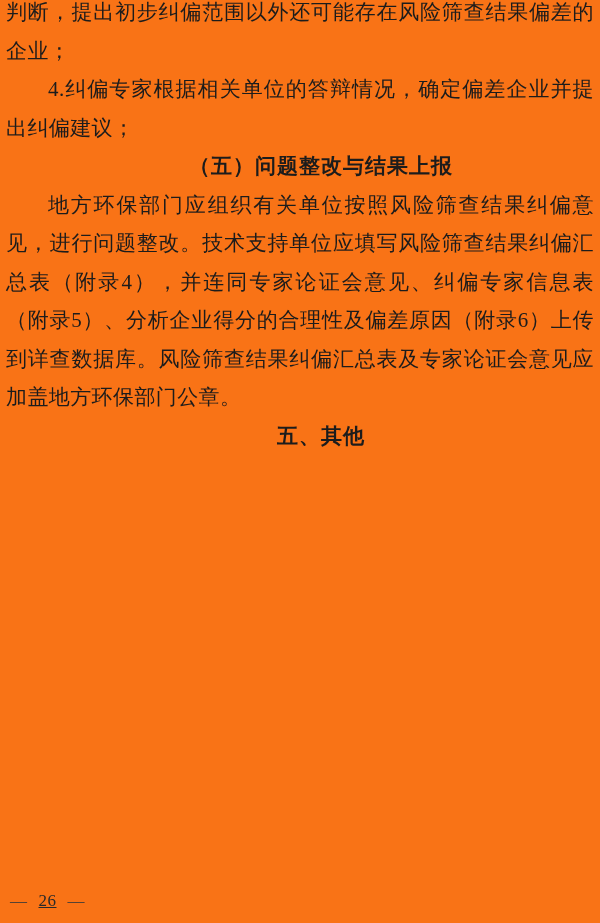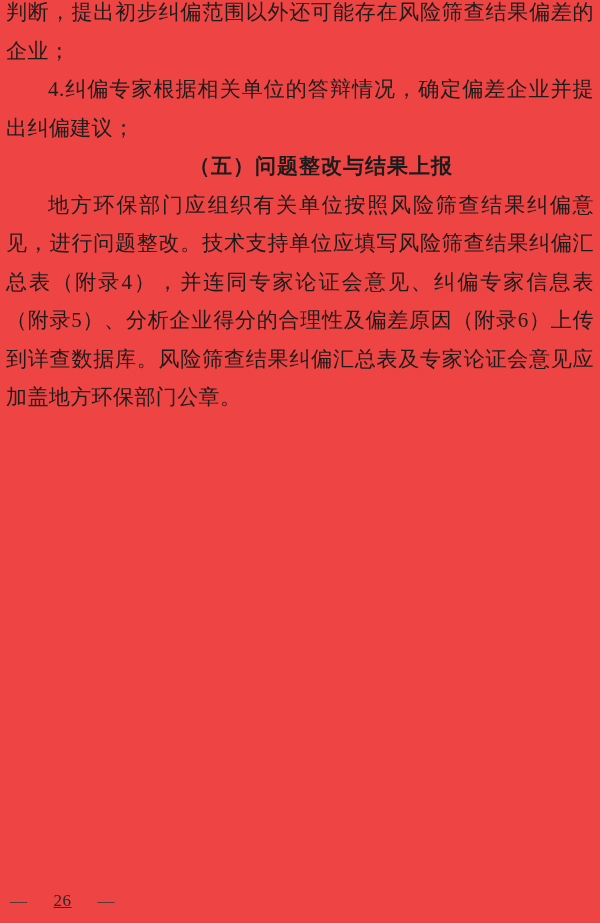--- a/index.html
+++ b/index.html
@@ -4,21 +4,21 @@
 <style>
   html, body {
     margin: 0;
     padding: 0;
     background: #ffffff;
   }
   .page {
     position: relative;
     width: 600px;
     height: 923px;
-    background: #ef4444;
+    background: #f97316;
     overflow: hidden;
     font-family: "Liberation Serif", "DejaVu Serif", serif;
     color: #1c1c1c;
   }
   .content {
     padding: 0 6px;
     margin-top: -7px;
   }
   .block {
     margin: 0;
@@ -42,32 +42,33 @@
     left: 10px;
     bottom: 12px;
     font-size: 17px;
     color: #2a2a2a;
     letter-spacing: 0.5px;
   }
   .footer .dash {
     color: #3a3a3a;
   }
   .footer .num {
-    margin: 0 26px;
+    margin: 0 11px;
     font-family: "Liberation Serif", "DejaVu Serif", serif;
     text-decoration: underline;
   }
 </style>
 </head>
 <body>
 
 <div class="page">
   <div class="content">
     <p class="block continuation">判断，提出初步纠偏范围以外还可能存在风险筛查结果偏差的企业；</p>
     <p class="block">4.纠偏专家根据相关单位的答辩情况，确定偏差企业并提出纠偏建议；</p>
     <p class="block heading">（五）问题整改与结果上报</p>
     <p class="block">地方环保部门应组织有关单位按照风险筛查结果纠偏意见，进行问题整改。技术支持单位应填写风险筛查结果纠偏汇总表（附录4），并连同专家论证会意见、纠偏专家信息表（附录5）、分析企业得分的合理性及偏差原因（附录6）上传到详查数据库。风险筛查结果纠偏汇总表及专家论证会意见应加盖地方环保部门公章。</p>
+    <p class="block heading">五、其他</p>
   </div>
 
   <div class="footer">
     <span class="dash">—</span><span class="num">26</span><span class="dash">—</span>
   </div>
 </div>
 
 </body></html>

